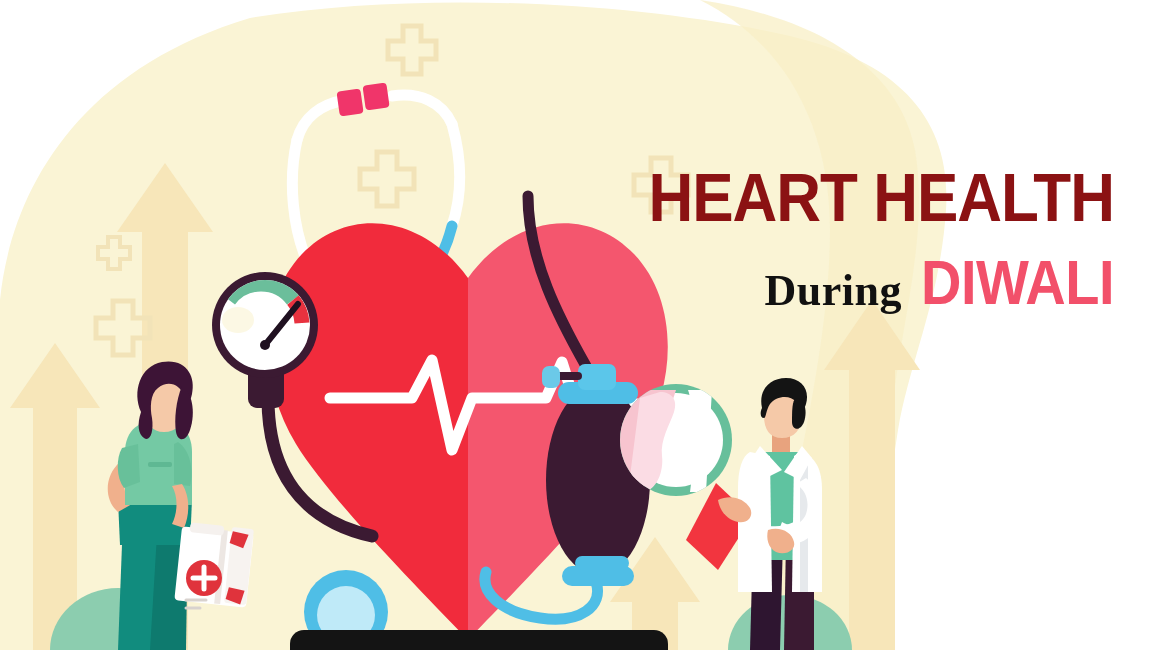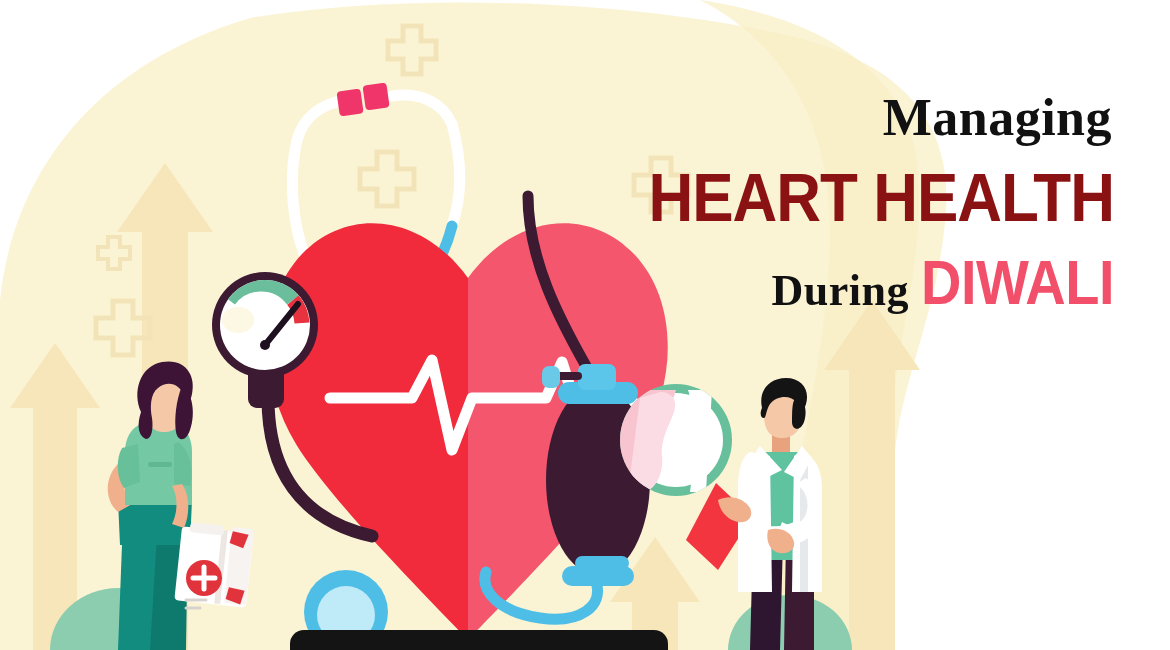--- a/index.html
+++ b/index.html
@@ -47,21 +47,21 @@
     align-items:baseline;
     justify-content:flex-end;
     gap:0px;
   }
   #word-during{
     font-family:"Liberation Serif", serif;
     font-weight:700;
     font-size:44px;
     color:#111111;
     letter-spacing:0.5px;
-    margin-right:12px;
+    margin-right:19px;
   }
   #word-diwali{
     font-family:"Liberation Sans", sans-serif;
     font-weight:700;
     font-size:56px;
     letter-spacing:-0.5px;
     color:#F2506A;
     transform:scaleY(1.14);
     transform-origin:right bottom;
   }
@@ -231,21 +231,20 @@
         <path d="M 768,530 C 780,526 792,532 794,542 C 796,550 786,556 776,552 C 768,548 766,538 768,530 Z" fill="#F0B08C"></path>
         <path d="M 772,432 L 790,432 L 790,452 L 772,452 Z" fill="#E8A37E"></path>
         <path d="M 764,416 C 764,398 772,390 784,390 C 796,390 802,398 802,414 C 802,430 794,438 782,438 C 770,438 764,430 764,416 Z" fill="#F5C9A8"></path>
         <path d="M 762,408 C 758,390 770,378 786,378 C 802,378 810,390 806,404 C 804,412 798,410 796,402 C 790,394 776,396 770,404 C 766,410 766,418 764,418 C 760,418 760,412 762,408 Z" fill="#141414"></path>
         <path d="M 796,398 C 804,398 808,410 804,422 C 800,432 792,430 792,422 C 792,412 792,400 796,398 Z" fill="#141414"></path>
       </g>
 
     </g>
   </svg>
 
-  <div class="headline" id="line-managing">Managing</div>
 
   <div class="headline" id="line-heart">HEART HEALTH</div>
 
   <div class="headline" id="line-during-wrap">
     <span id="word-during">During</span>
     <span id="word-diwali">DIWALI</span>
   </div>
 
 </div>
 

